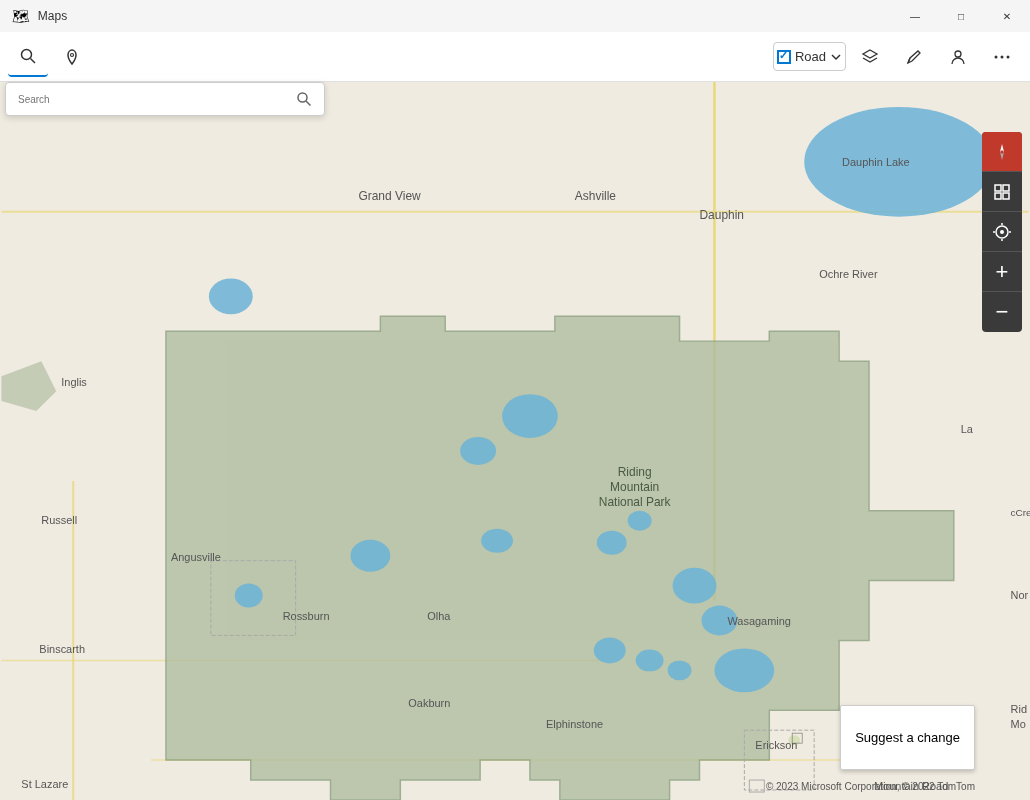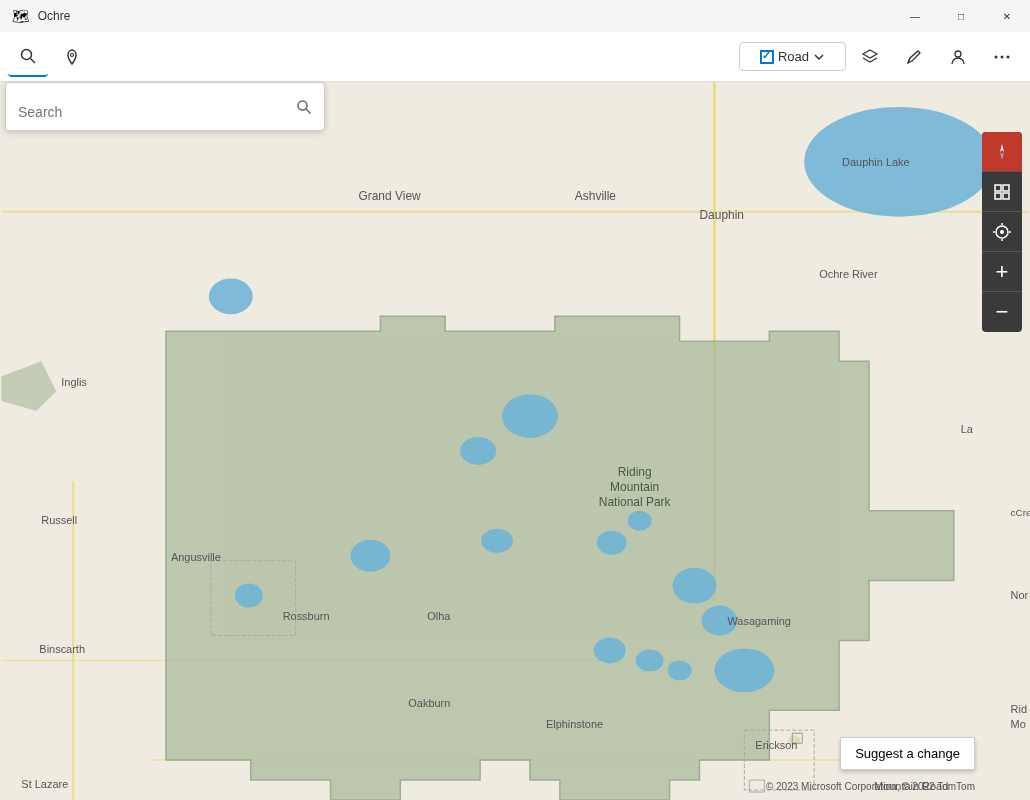--- a/index.html
+++ b/index.html
@@ -75,21 +75,21 @@
     .toolbar-right {
       margin-left: auto;
       display: flex;
       align-items: center;
       gap: 4px;
     }
     .map-type-btn {
       display: flex;
       align-items: center;
       gap: 4px;
-      padding: 6px 20px;
+      padding: 6px 3px;
       border: 1px solid #ccc;
       border-radius: 4px;
       background: white;
       cursor: pointer;
       font-size: 13px;
       color: #333;
     }
     .checkbox-icon {
       width: 14px;
       height: 14px;
@@ -122,25 +122,24 @@
       background: white;
       border: 1px solid #ccc;
       border-radius: 4px;
       padding: 4px 8px;
       box-shadow: 0 2px 6px rgba(0,0,0,0.15);
     }
     .search-input {
       flex: 1;
       border: none;
       outline: none;
-      font-size: 14px;
+      font-size: 10px;
       color: #0f766e;
       background: transparent;
       padding: 6px 4px;
-      margin-top: 11px;
     }
     .search-icon-btn {
       background: transparent;
       border: none;
       cursor: pointer;
       color: #666;
       font-size: 16px;
       padding: 4px;
       display: flex;
       align-items: center;
@@ -193,21 +192,21 @@
       font-size: 12px;
     }
 
     
     .suggest-change {
       position: absolute;
       bottom: 30px;
       right: 55px;
       background: white;
       border: 1px solid #ccc;
-      padding: 8px 14px;
+      padding: 24px 14px;
       font-size: 13px;
       border-radius: 2px;
       cursor: pointer;
       z-index: 50;
       box-shadow: 0 2px 4px rgba(0,0,0,0.2);
     }
 
     
     .copyright {
       position: absolute;
@@ -218,21 +217,21 @@
       z-index: 50;
     }
 
   </style>
 </head>
 <body>
 
 <div class="title-bar">
   <div class="title-bar-left">
     <span style="font-size:14px;">🗺</span>
-    <span class="title-text">Ochre</span>
+    <span class="title-text">Maps</span>
   </div>
   <div class="title-bar-controls">
     <button class="title-btn">—</button>
     <button class="title-btn">□</button>
     <button class="title-btn close">✕</button>
   </div>
 </div>
 
 <div class="toolbar">
   <button class="toolbar-btn active" title="Search">

